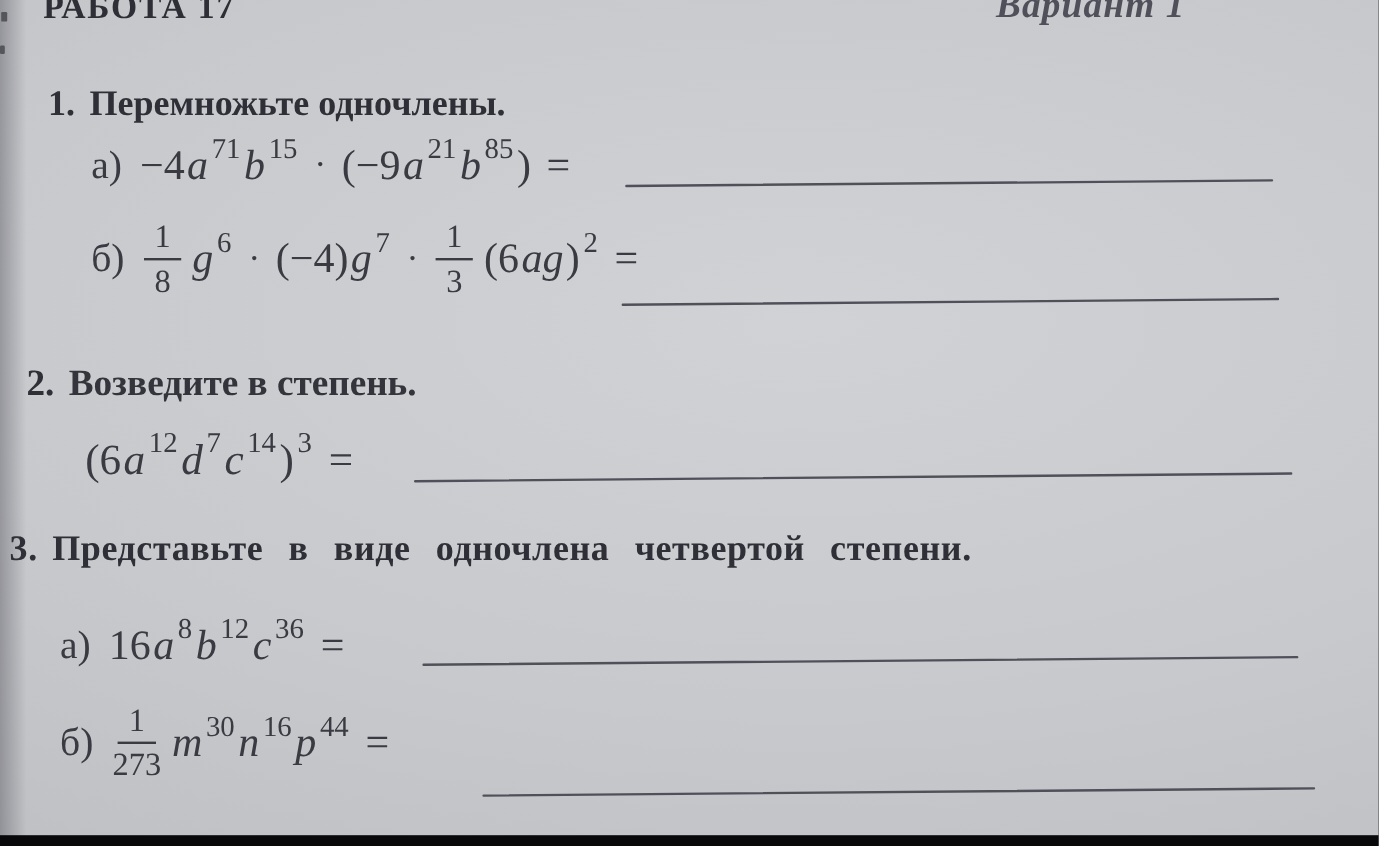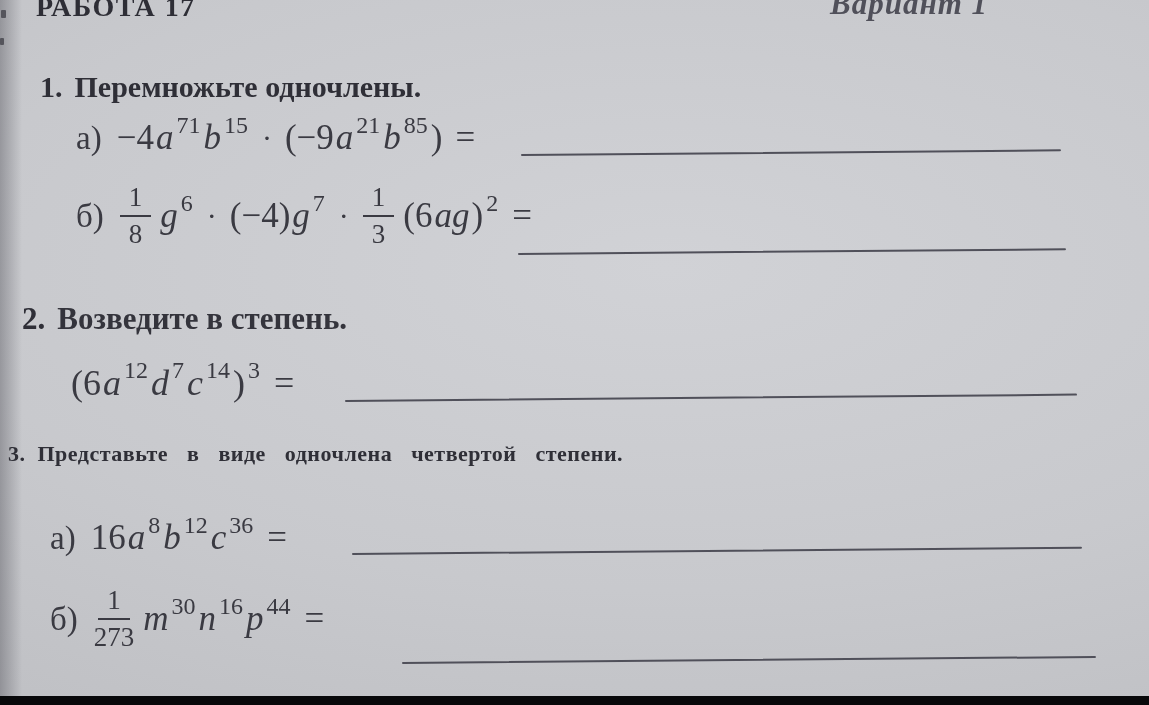--- a/index.html
+++ b/index.html
@@ -34,21 +34,21 @@
     position:absolute;left:830px;top:-14px;
     font-size:31px;font-style:italic;font-weight:bold;letter-spacing:1px;
     color:#50505a;
   }
 
   .heading{position:absolute;font-weight:bold;color:#2f2f37;white-space:nowrap;}
   .heading .h-num{font-weight:bold;margin-right:12px;}
   .heading-1{left:40px;top:70px;font-size:30px;}
   .heading-2{left:22px;top:301px;font-size:31px;}
   .heading-2 .h-text{font-weight:bold;color:#34343c;}
-  .heading-3{left:8px;top:441px;font-size:22px;word-spacing:13px;letter-spacing:0.5px;}
+  .heading-3{left:8px;top:441px;font-size:30px;word-spacing:13px;letter-spacing:0.5px;}
 
   .item{
     position:absolute;display:flex;align-items:center;
     font-size:35px;white-space:nowrap;color:#3a3a42;
   }
   .item .label{margin-right:14px;font-size:33px;color:#3a3a42;}
   .formula{display:flex;align-items:center;}
   .formula .mi{font-style:italic;margin:0 1px;}
   .formula .mn{margin:0 1px;}
   .formula sup{

